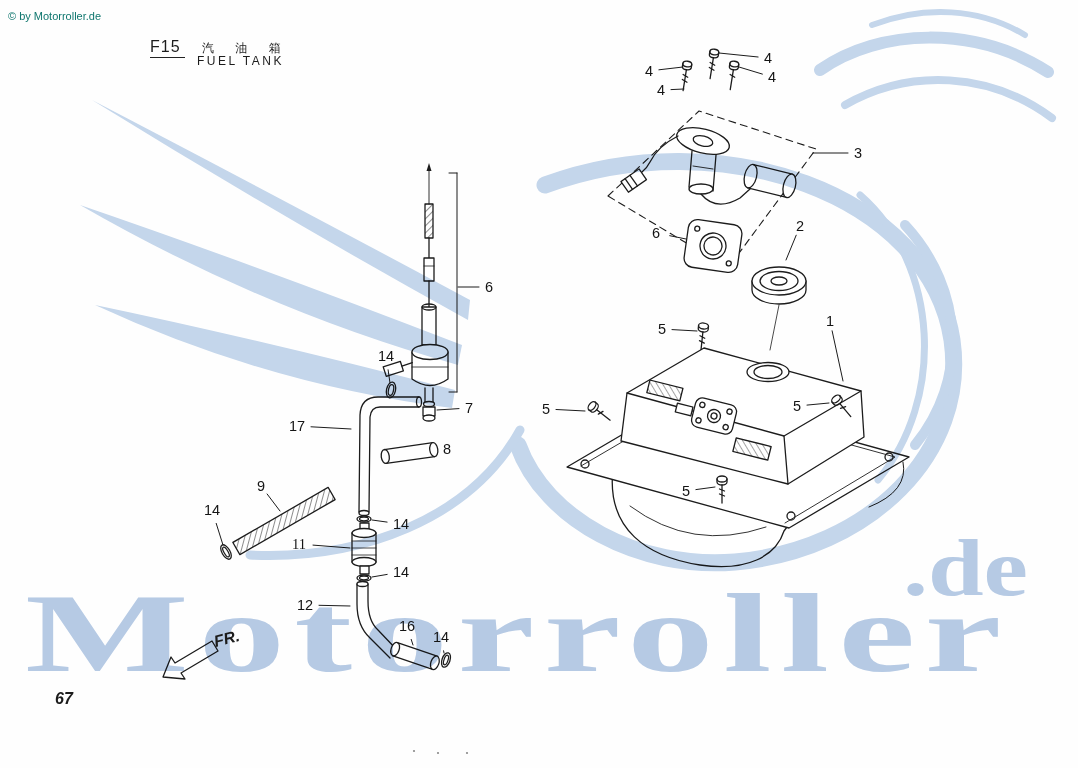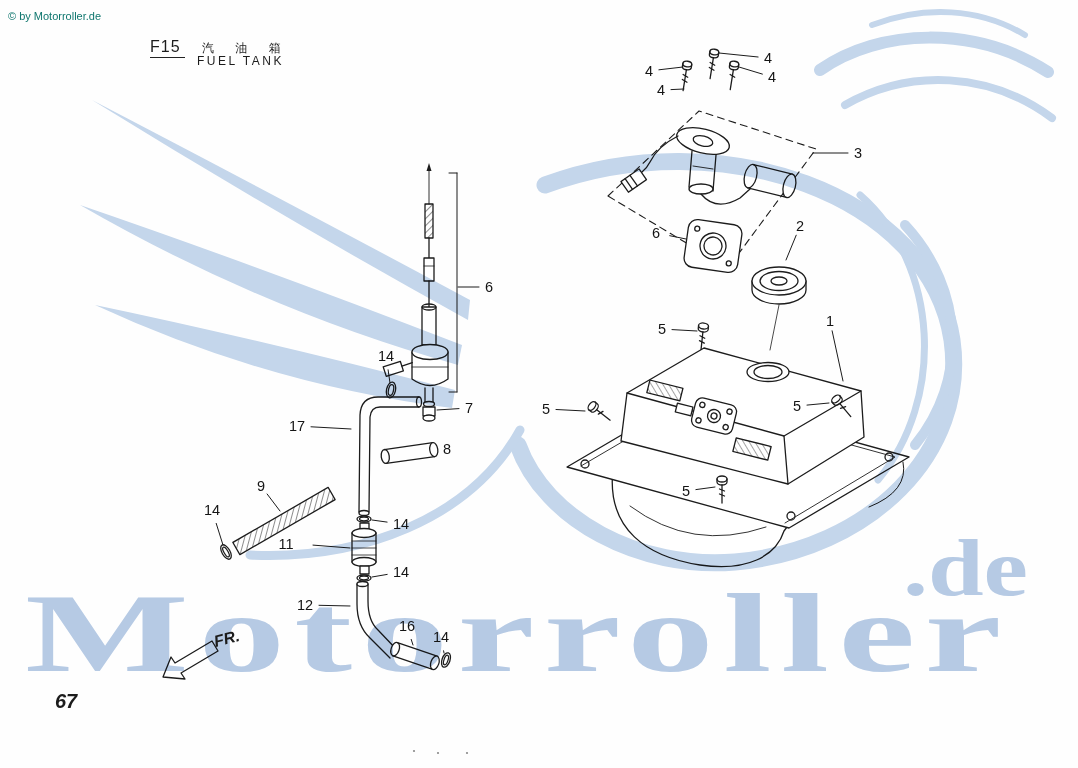--- a/index.html
+++ b/index.html
@@ -13,21 +13,21 @@
   .title-cn{position:absolute;left:202px;top:40px;font-size:12px;font-weight:normal;letter-spacing:9px;white-space:nowrap}
   .title-en{position:absolute;left:197px;top:54px;font-size:12px;letter-spacing:2.5px;white-space:nowrap}
   .wm-main{position:absolute;left:25px;top:577px;font-family:"Liberation Serif",serif;font-weight:bold;
            font-size:112px;letter-spacing:6px;color:#b7cbe5;transform:scaleX(1.55);
            transform-origin:left top;mix-blend-mode:multiply;white-space:nowrap;line-height:1}
   .wm-suffix{position:absolute;left:903px;top:528px;font-family:"Liberation Serif",serif;font-weight:bold;
              font-size:80px;color:#b7cbe5;transform:scaleX(1.25);transform-origin:left top;
              mix-blend-mode:multiply;line-height:1}
   .fr-label{position:absolute;left:214px;top:630px;font-size:16px;font-style:italic;font-weight:bold;
             transform:rotate(-14deg)}
-  .page-number{position:absolute;left:55px;top:690px;font-size:20px;font-weight:bold;font-style:italic}
+  .page-number{position:absolute;left:55px;top:690px;font-size:16px;font-weight:bold;font-style:italic}
   #diagram{position:absolute;left:0;top:0}
   #callout-layer{position:absolute;left:0;top:0;width:1078px;height:768px;pointer-events:none}
   .callout{position:absolute;transform:translate(-50%,-50%);font-size:14.5px;color:#141414;white-space:nowrap}
 </style>
 </head>
 <body>
 
 <div class="page">
 
   <svg id="diagram" width="1078" height="768" viewBox="0 0 1078 768" xmlns="http://www.w3.org/2000/svg">
@@ -345,19 +345,19 @@
       <span class="callout" style="left: 797px; top: 406px;">5</span>
       <span class="callout" style="left: 686px; top: 491px;">5</span>
       <span class="callout" style="left: 489px; top: 287px;">6</span>
       <span class="callout" style="left: 386px; top: 356px;">14</span>
       <span class="callout" style="left: 469px; top: 408px;">7</span>
       <span class="callout" style="left: 297px; top: 426px;">17</span>
       <span class="callout" style="left: 447px; top: 449px;">8</span>
       <span class="callout" style="left: 261px; top: 486px;">9</span>
       <span class="callout" style="left: 212px; top: 510px;">14</span>
       <span class="callout" style="left: 401px; top: 524px;">14</span>
-      <span class="callout" style="left: 286px; top: 544px;">11</span>
+      <span class="callout" style="left: 299px; top: 544px; font-family: Liberation Serif, serif;">11</span>
       <span class="callout" style="left: 401px; top: 572px;">14</span>
       <span class="callout" style="left: 305px; top: 605px; text-align: right;">12</span>
       <span class="callout" style="left: 407px; top: 626px;">16</span>
       <span class="callout" style="left: 441px; top: 637px;">14</span>
     </div>
 </div>
 
 </body></html>

